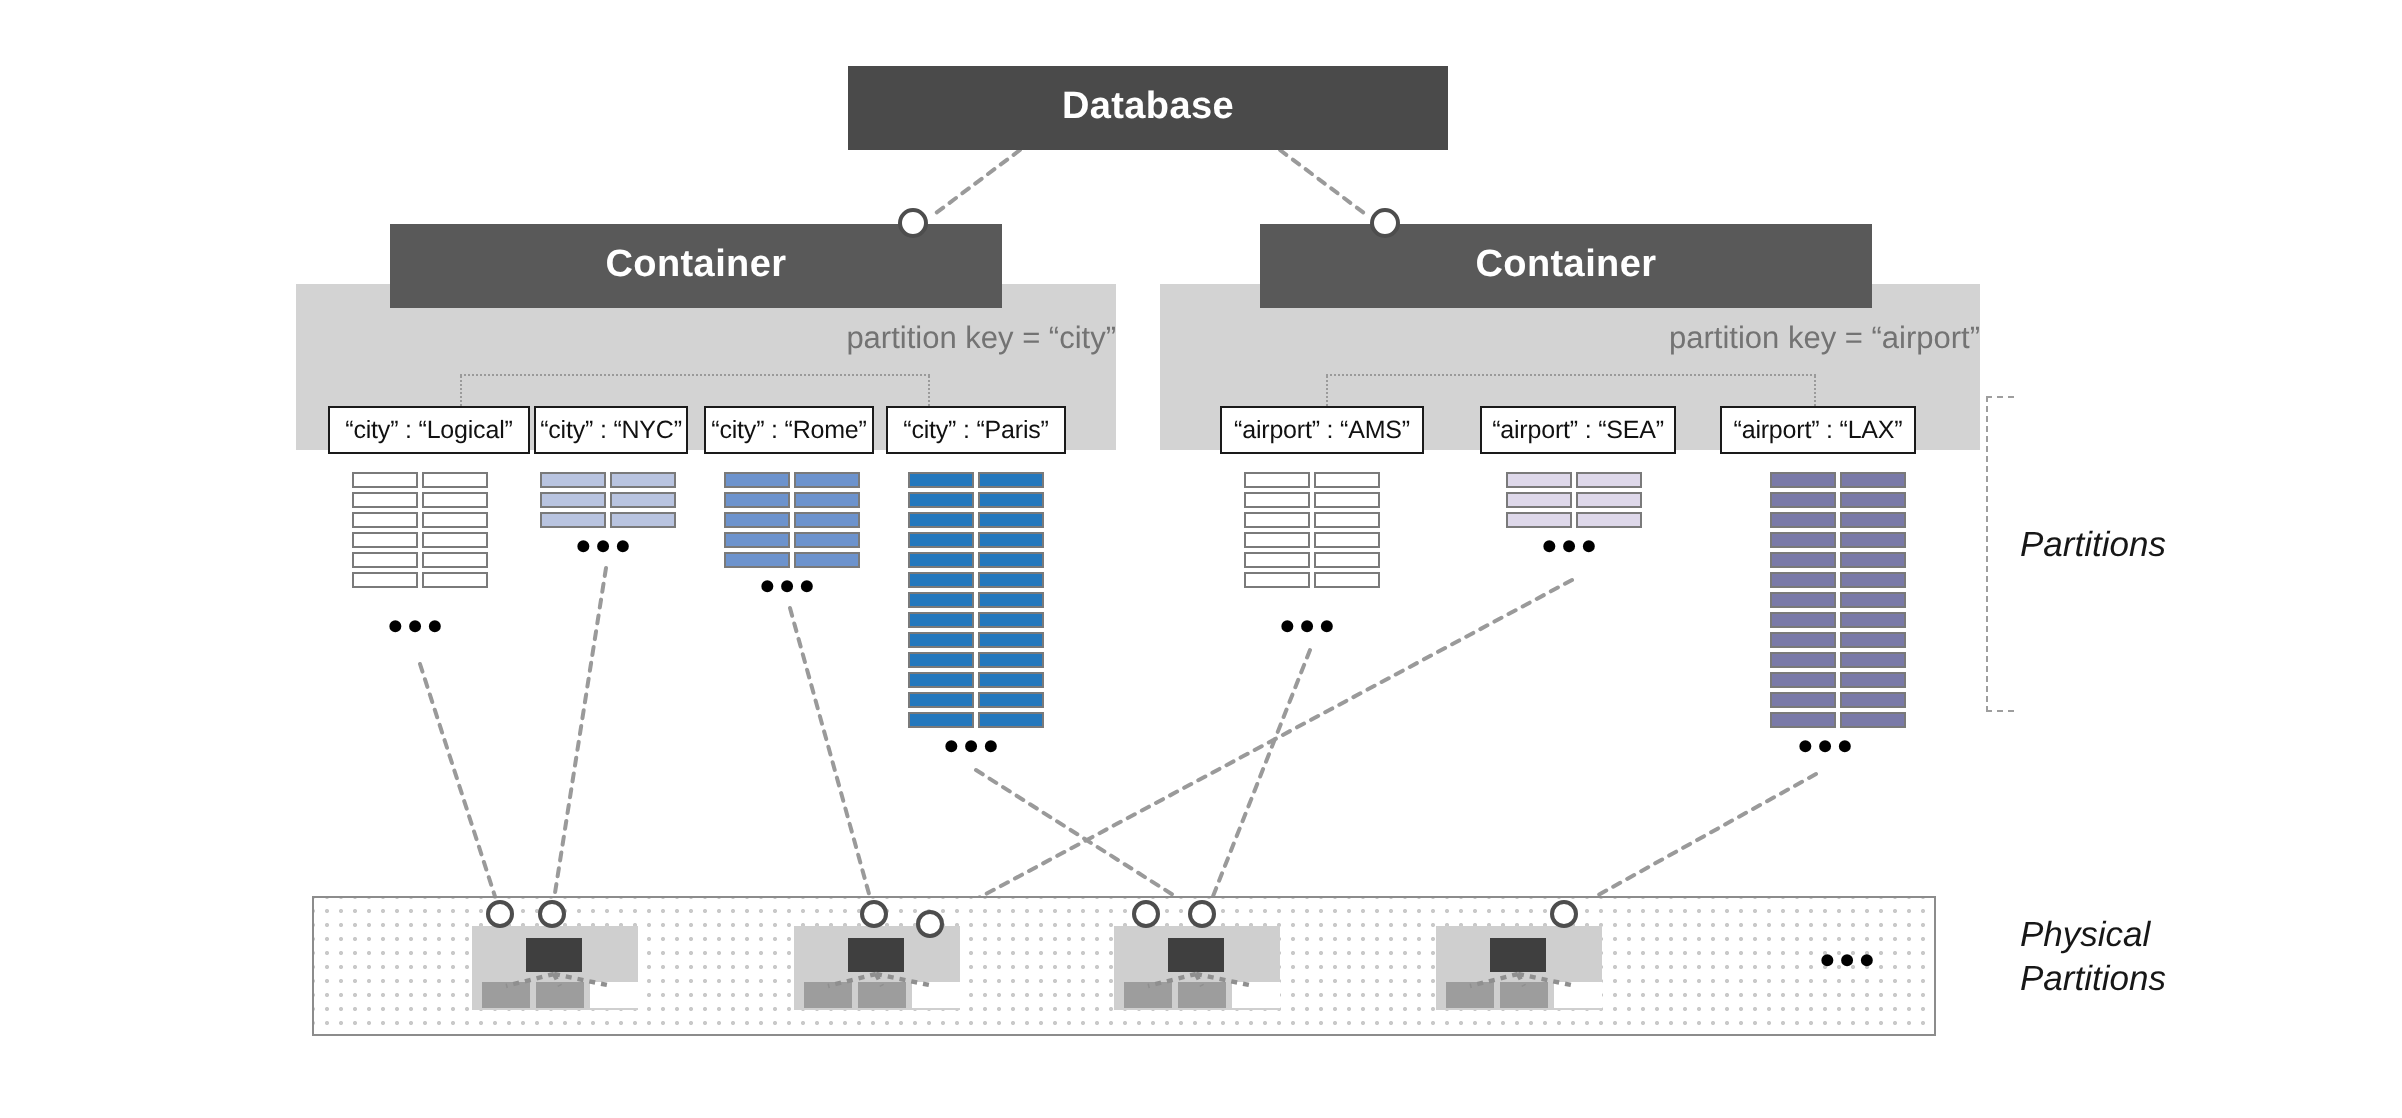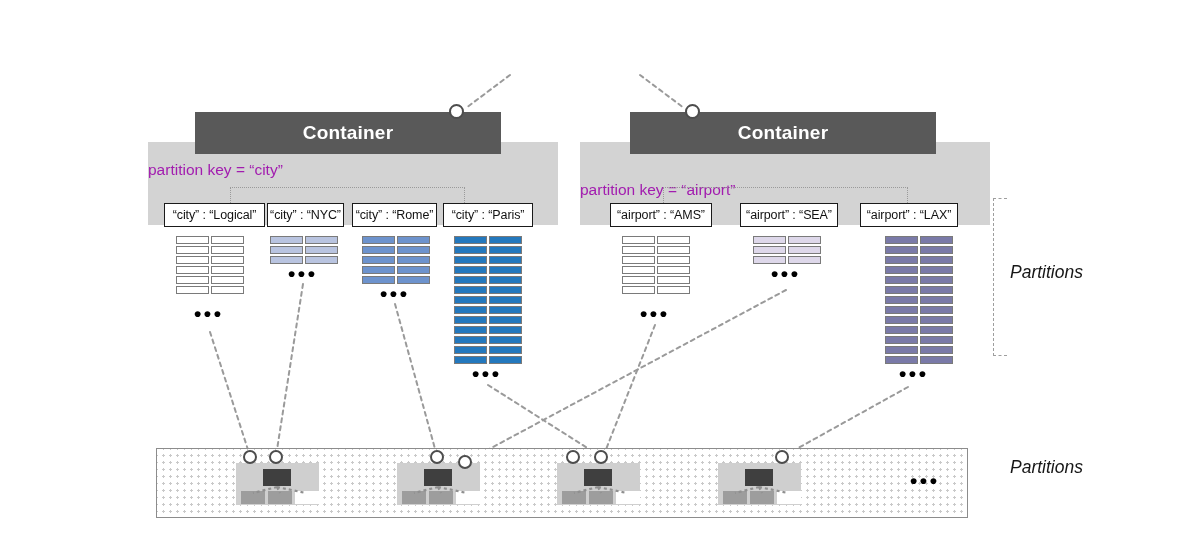--- a/index.html
+++ b/index.html
@@ -39,22 +39,22 @@
   }
 
   
   .container-band {
     background: #d3d3d3;
   }
 
   
   .pk-label {
     font-size: 15.5px;
-    color: #a21caf;
-    text-align: left;
+    color: #737373;
+    text-align: right;
     white-space: nowrap;
   }
 
   
   .kv-box {
     background: #ffffff;
     border: 1.4px solid #1a1a1a;
     display: flex;
     align-items: center;
     justify-content: center;
@@ -173,20 +173,23 @@
 
     <line x1="488" y1="385" x2="600" y2="456"></line>
 
     <line x1="655" y1="325" x2="603" y2="457"></line>
 
     <line x1="786" y1="290" x2="465" y2="462"></line>
 
     <line x1="908" y1="387" x2="782" y2="457"></line>
   </svg>
 
+  <div class="abs dark-box" style="left:424px; top:33px; width:300px; height:42px;">
+    <span>Database</span>
+  </div>
 
   <div class="abs container-band" style="left:148px; top:142px; width:410px; height:83px;"></div>
 
   <div class="abs dark-box container-box" style="left:195px; top:112px; width:306px; height:42px;">
     <span>Container</span>
   </div>
 
   <div class="abs pk-label" style="left:148px; top:161px; width:410px;">
     <span>partition key = “city”</span>
   </div>
@@ -299,21 +302,21 @@
   <div class="abs ellipsis" style="left:472px; top:363px;">
     <span>•••</span>
   </div>
 
   <div class="abs container-band" style="left:580px; top:142px; width:410px; height:83px;"></div>
 
   <div class="abs dark-box container-box" style="left:630px; top:112px; width:306px; height:42px;">
     <span>Container</span>
   </div>
 
-  <div class="abs pk-label" style="left:580px; top:161px; width:410px;margin-top:20px;">
+  <div class="abs pk-label" style="left:580px; top:161px; width:410px;">
     <span>partition key = “airport”</span>
   </div>
 
   <div class="abs kv-bracket" style="left:663px; top:187px; width:245px; height:16px;"></div>
 
   <div class="abs kv-box" style="left:610px; top:203px; width:102px; height:24px;">
     <span>“airport” : “AMS”</span>
   </div>
   <div class="abs kv-box" style="left:740px; top:203px; width:98px; height:24px;">
     <span>“airport” : “SEA”</span>
@@ -456,19 +459,20 @@
       <path d="M41 24 L70 30" stroke="#8f8f8f" stroke-width="2.2" stroke-dasharray="3 3" fill="none"></path>
     </svg>
   </div>
   <div class="abs conn-circle" style="left:775px; top:450px; width:14px; height:14px;"></div>
 
   <div class="abs ellipsis" style="left:910px; top:470px;">
     <span>•••</span>
   </div>
 
   <div class="abs side-label" style="left:1010px; top:457px; width:170px;">
+    <div>Physical</div>
     <div>Partitions</div>
   </div>
 
   <div class="abs conn-circle" style="left:449px; top:104px; width:15px; height:15px;"></div>
   <div class="abs conn-circle" style="left:685px; top:104px; width:15px; height:15px;"></div>
 
 </div>
 
 </body></html>

